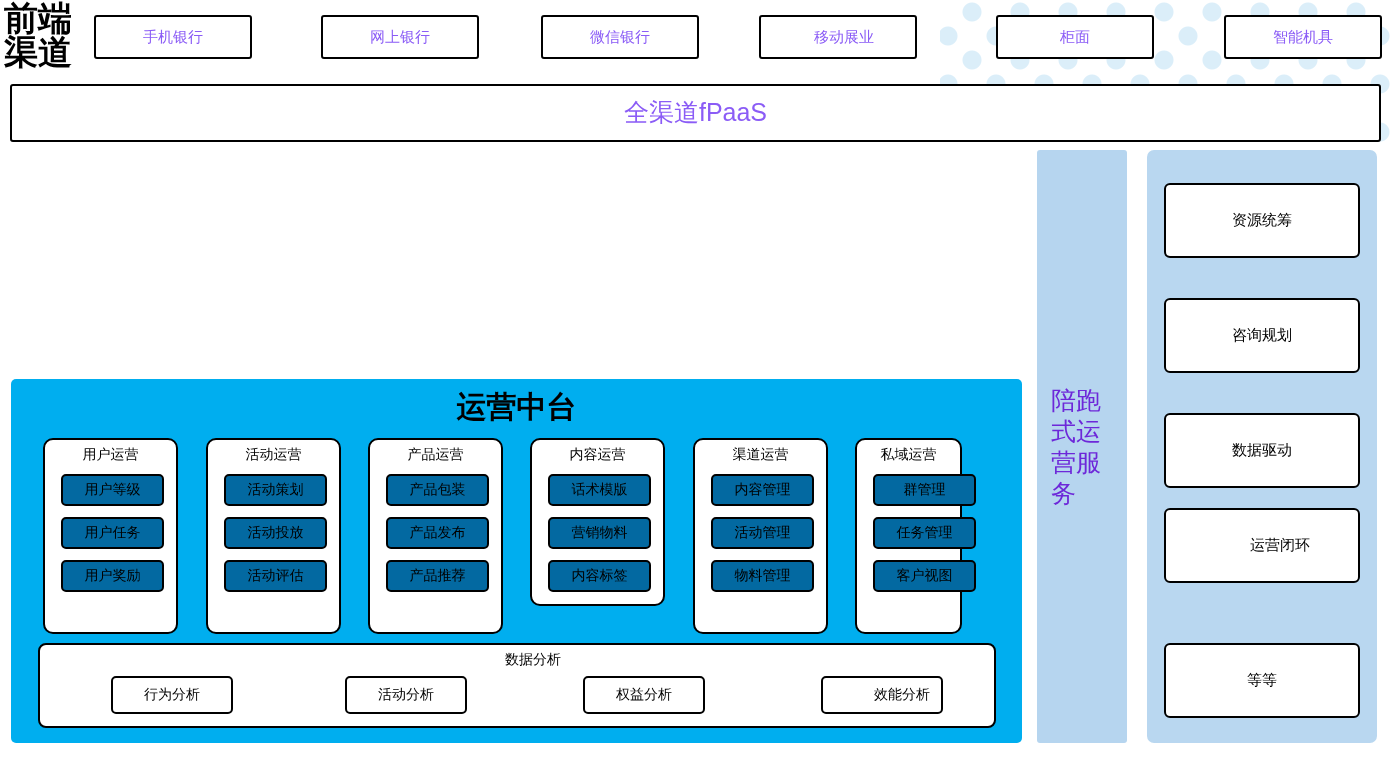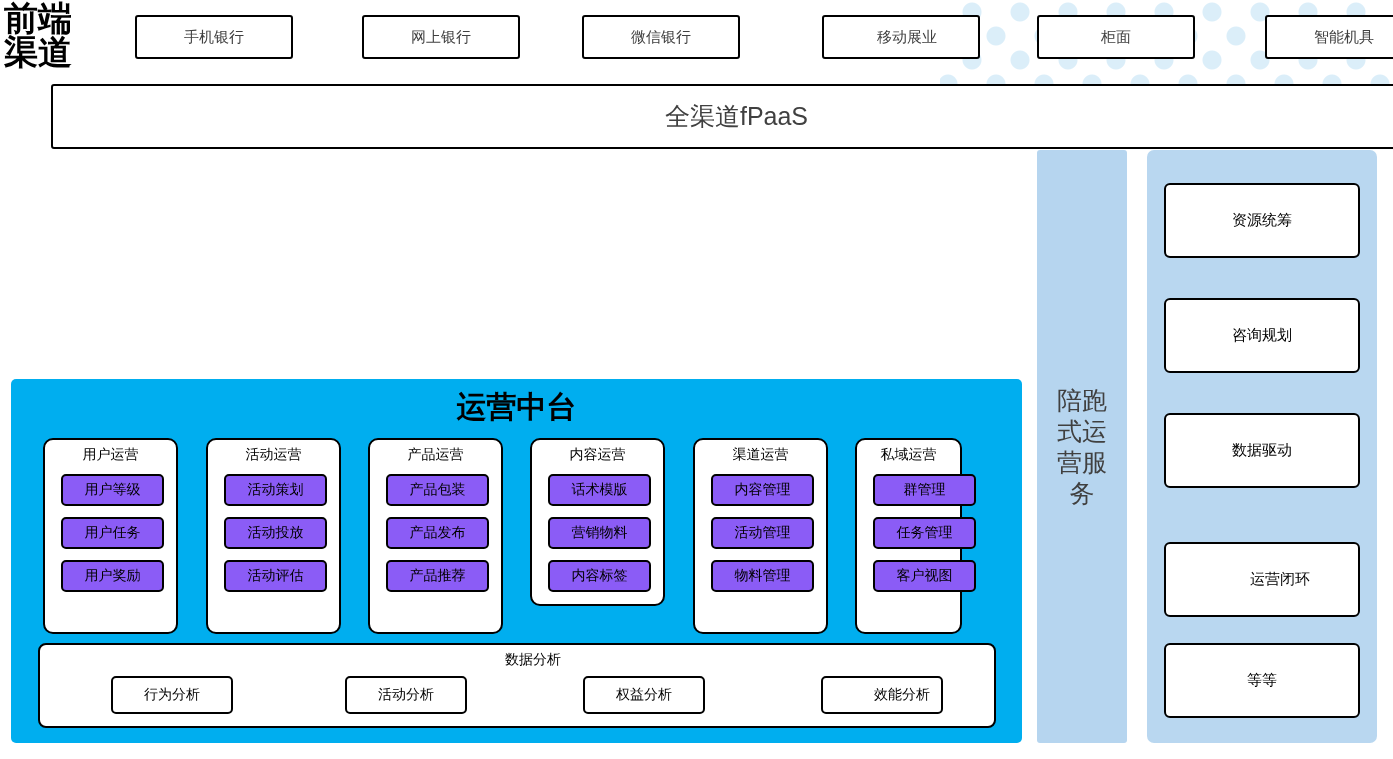--- a/index.html
+++ b/index.html
@@ -29,23 +29,22 @@
 
   
   .wbox {
     background: #ffffff;
     border: 2px solid #000000;
     border-radius: 7px;
     display: flex;
     align-items: center;
     justify-content: center;
     text-align: center;
-    color: #404040;
+    color: #8b5cf6;
     line-height: 1.25;
-    margin-left: 41px;
   }
   .wbox.sq { border-radius: 3px; }
 
   
   #front-label {
     left: 4px; top: 2px; width: 84px; height: 70px;
     font-family: "Liberation Serif", "DejaVu Serif", serif;
     font-weight: bold;
     font-size: 34px;
     line-height: 34px;
@@ -54,21 +53,21 @@
   }
 
   
   .channel {
     top: 15px; height: 44px; width: 158px;
     font-size: 15px;
   }
 
   
   #fpaas {
-    left: 10px; top: 84px; width: 1371px; height: 65px;
+    left: 10px; top: 84px; width: 1371px; height: 58px;
     border-radius: 3px;
     font-size: 25px;
   }
 
   
   .cyan {
     background: #00AEEF;
     border-radius: 5px;
   }
   #trade-panel  { left: 11px; top: 150px;  width: 1011px; height: 221px; }
@@ -86,21 +85,21 @@
   .ops-col-title {
     position: absolute;
     left: 0; right: 0; top: 6px;
     text-align: center;
     font-size: 14px;
     color: #000;
   }
   .ops-item {
     position: absolute;
     left: 16px; width: 103px; height: 32px;
-    background: #8b5cf6;
+    background: #0369a1;
     border: 2px solid #000;
     border-radius: 5px;
     display: flex; align-items: center; justify-content: center;
     font-size: 14px;
   }
   .ops-item.i0 { top: 34px; }
   .ops-item.i1 { top: 77px; }
   .ops-item.i2 { top: 120px; }
   #da-title {
     position: absolute; left: 10px; right: 0; top: 6px;
@@ -117,22 +116,21 @@
   #service-panel {
     left: 1037px; top: 150px; width: 90px; height: 593px;
     background: #b6d5ef;
     border-radius: 3px;
     display: flex; align-items: center; justify-content: center;
   }
   #service-text {
     width: 62px;
     font-size: 25px;
     line-height: 31px;
-    text-align: center;
-    color: #404040;
+    color: #6d28d9;
     letter-spacing: 0px;
     font-weight: normal;
   }
 
   
   #right-panel {
     left: 1147px; top: 150px; width: 230px; height: 593px;
     background: #b9d7f0;
     border-radius: 7px;
   }
@@ -161,21 +159,21 @@
 
   <div class="abs wbox sq channel" style="left:94px;">
       <span>手机银行</span>
     </div>
   <div class="abs wbox sq channel" style="left:541px;">
       <span>微信银行</span>
     </div>
   <div class="abs wbox sq channel" style="left:321px;">
       <span>网上银行</span>
     </div>
-  <div class="abs wbox sq channel" style="left:781px;padding-left:12px;">
+  <div class="abs wbox sq channel" style="left:759px;padding-left:12px;">
       <span>移动展业</span>
     </div>
   <div class="abs wbox sq channel" style="left:996px;">
       <span>柜面</span>
     </div>
   <div class="abs wbox sq channel" style="left:1224px;">
       <span>智能机具</span>
     </div>
 
   <div class="abs wbox" id="fpaas">
@@ -252,21 +250,21 @@
   <div class="abs" id="right-panel">
     <div class="right-item bold" style="top:33px;">
         <span>资源统筹</span>
       </div>
     <div class="right-item bold" style="top:148px;">
         <span>咨询规划</span>
       </div>
     <div class="right-item bold" style="top:263px;">
         <span>数据驱动</span>
       </div>
-    <div class="right-item bold" style="top:392px;padding-left:36px;">
+    <div class="right-item bold" style="top:358px;padding-left:36px;">
         <span>运营闭环</span>
       </div>
     <div class="right-item" style="top:493px;">
         <span>等等</span>
       </div>
   </div>
 
 </div>
 
 </body></html>

